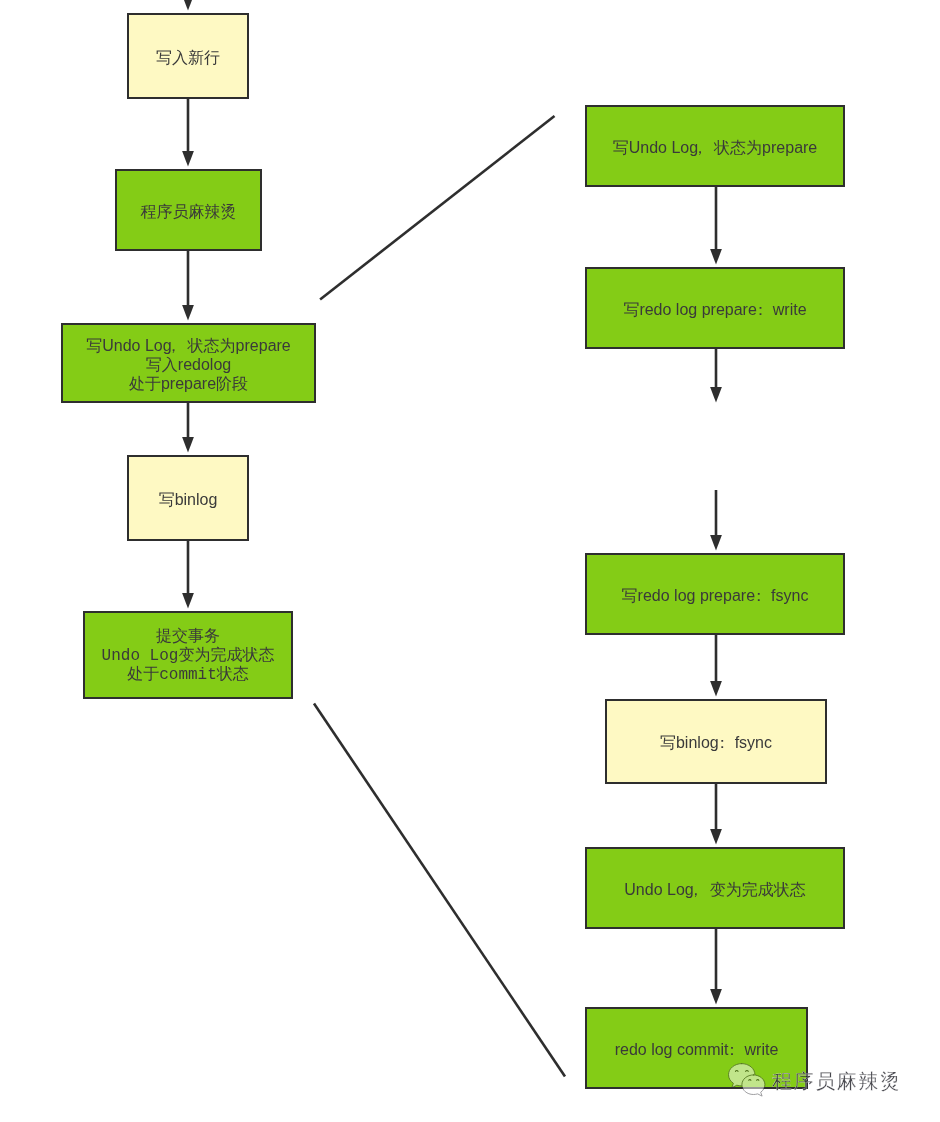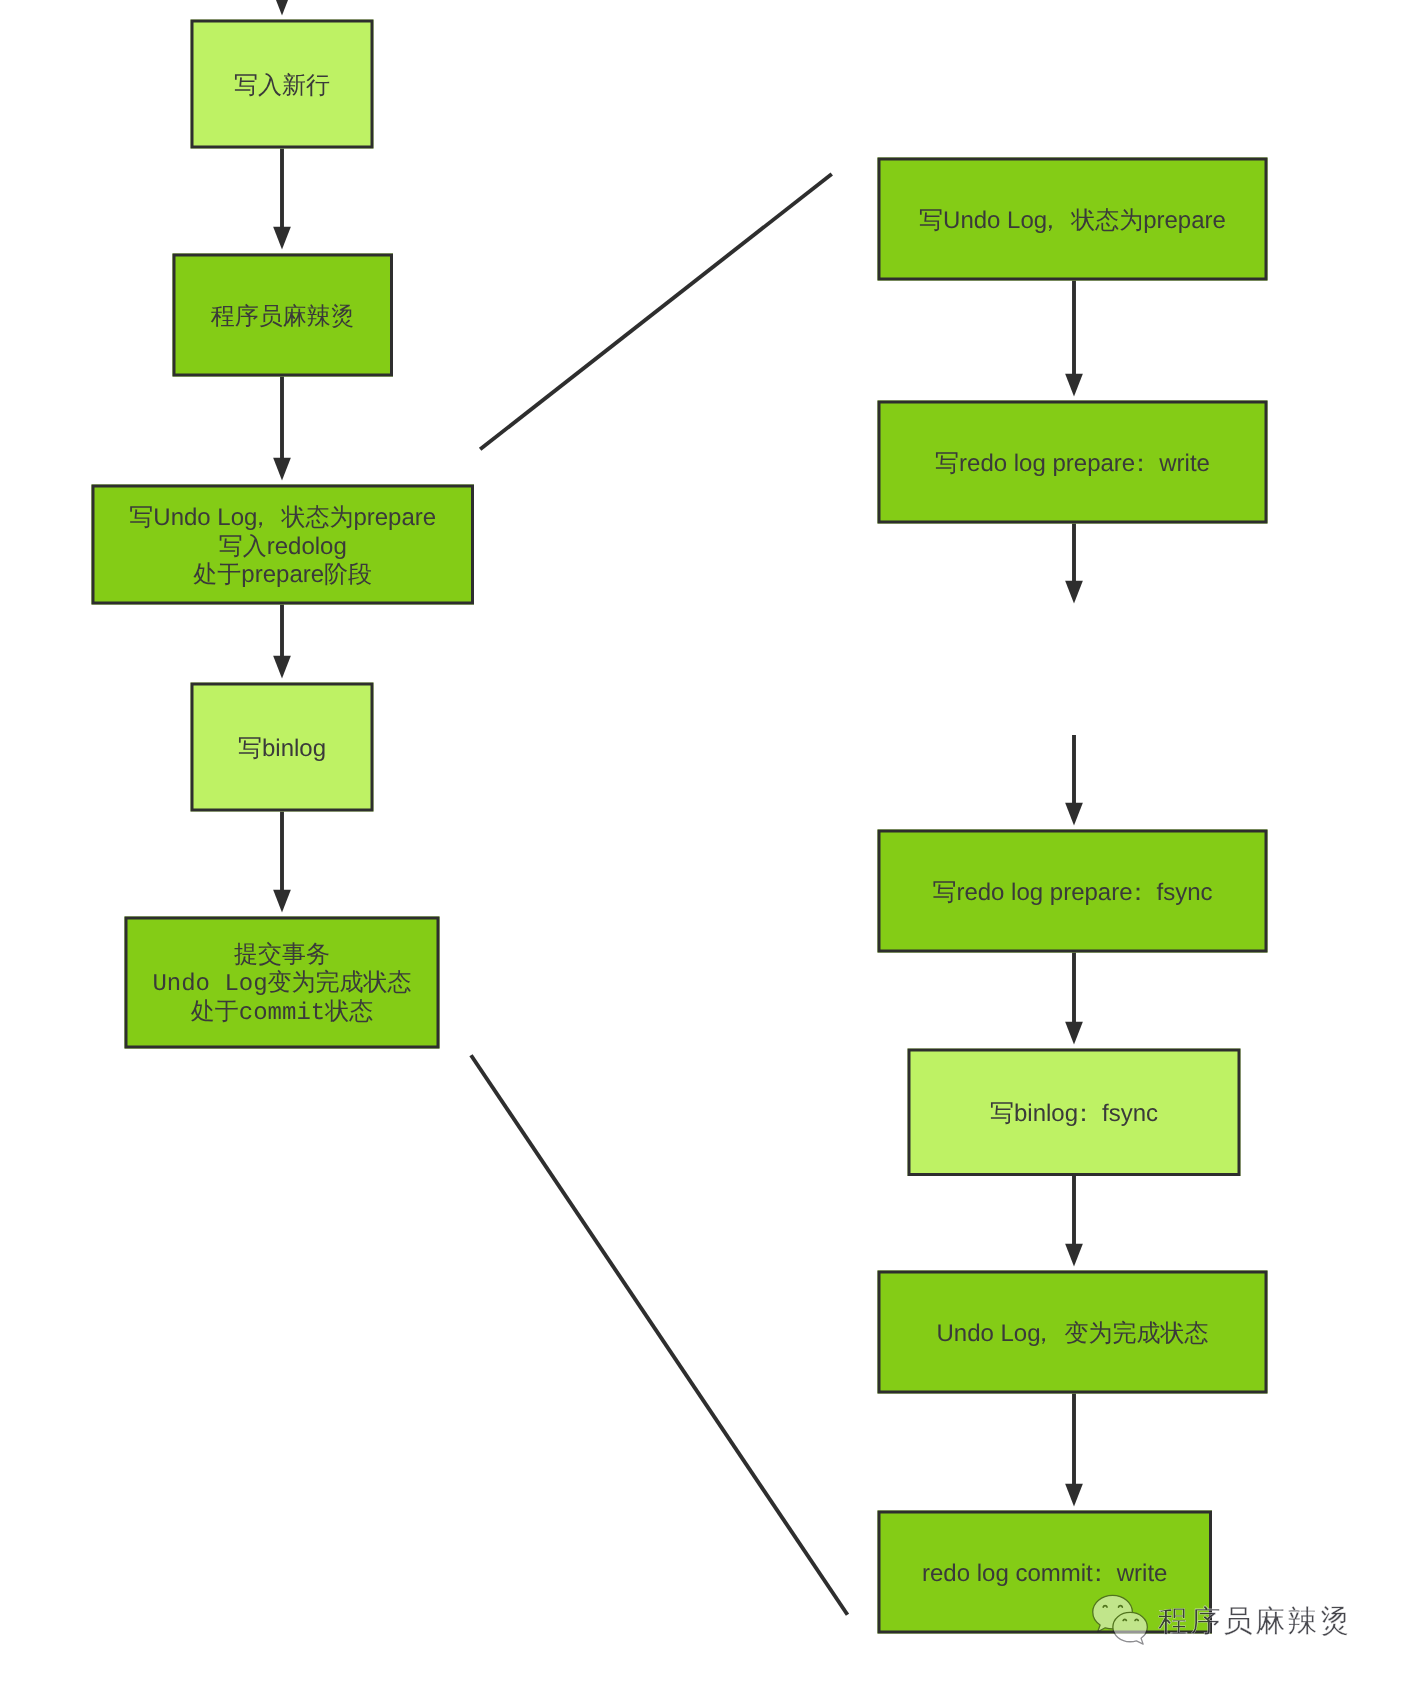--- a/index.html
+++ b/index.html
@@ -3,21 +3,21 @@
 <meta charset="utf-8">
 <title>MySQL Transaction Flow Diagram</title>
 <style>
   html,body{margin:0;padding:0;background:#ffffff;}
   #stage{position:relative;width:940px;height:1122px;background:#ffffff;overflow:hidden;
          font-family:"Liberation Sans","DejaVu Sans",sans-serif;}
   .node{position:absolute;box-sizing:border-box;display:flex;align-items:center;
         justify-content:center;text-align:center;border:2px solid #2e2e2e;
         color:#3a3a3a;font-size:16px;line-height:19px;white-space:pre-line;padding-top:2px;}
   .node.white{background:#84cc16;}
-  .node.green{background:#bef264;}
+  .node.green{background:#fef9c3;}
   svg.edges{position:absolute;left:0;top:0;width:940px;height:1122px;z-index:1;}
   .node{z-index:2;}
   .fwp{display:inline-block;width:1em;text-indent:-0.75em;overflow:visible;}
   .fwp.colon{text-indent:-0.55em;}
   #watermark{position:absolute;left:728px;top:1064px;z-index:5;
              pointer-events:none;height:32px;}
   #watermark .wm-icon{position:absolute;left:-2px;top:-4px;width:40px;height:38px;
                       display:block;opacity:0.50;}
   #watermark .wm-text{position:absolute;left:44px;top:4px;font-size:20px;
                       line-height:26px;color:#2f2f36;opacity:0.88;

